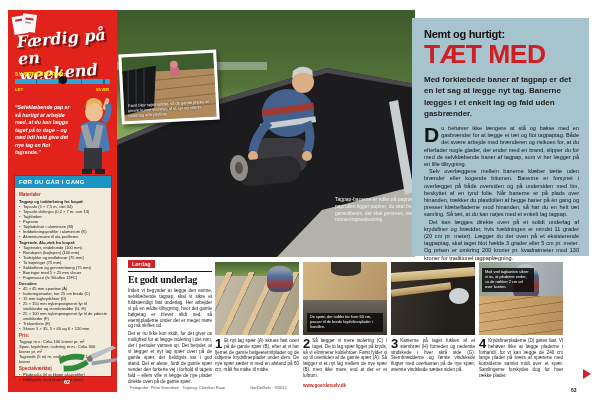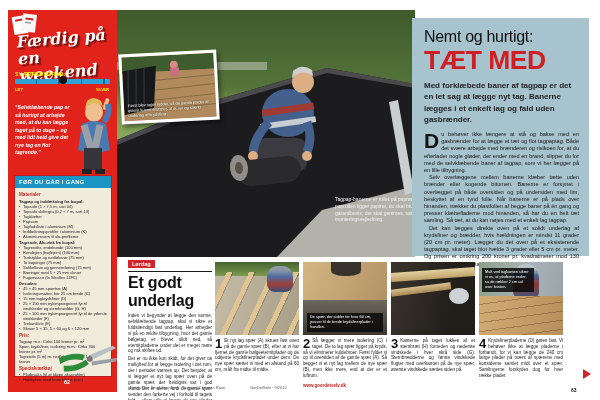--- a/index.html
+++ b/index.html
@@ -42,36 +42,36 @@
   .inset{left:3px;top:42px;width:92px;height:64px;background:#fff;padding:3px;
          transform:rotate(-3deg);box-shadow:2px 3px 5px rgba(0,0,0,.45);}
   .inset-inner{position:relative;width:100%;height:100%;overflow:hidden;background:#a9885c;}
   .inset-cap{position:absolute;left:4px;right:4px;bottom:3px;color:#fff;font-size:4px;
              line-height:1.25;text-shadow:0 0 2px rgba(0,0,0,.8);}
   .main-cap{left:218px;top:186px;width:106px;color:#f2f2f0;font-size:5px;line-height:1.35;}
 
   
   .blue-panel{left:412px;top:18px;width:177px;height:238px;background:#a6c3ce;
               padding:10px 10px 0 12px;box-sizing:border-box;}
-  .kicker{font-size:16px;font-weight:normal;color:#101010;letter-spacing:-.3px;}
+  .kicker{font-size:11px;font-weight:bold;color:#101010;letter-spacing:-.3px;}
   .big-title{font-size:26.5px;font-weight:800;color:#ce1f25;line-height:.95;
              letter-spacing:-.5px;margin-top:2px;}
   .standfirst{margin-top:7px;font-size:8px;font-weight:bold;color:#232323;line-height:1.4;}
   .bodytext{margin-top:6px;font-size:5.55px;line-height:1.3;color:#141414;text-align:justify;}
   .bodytext p{margin:0;}
   .bodytext p + p{text-indent:5px;}
   .dropcap{float:left;font-size:21px;line-height:.85;font-weight:bold;color:#141414;
            margin:1px 2px 0 0;}
 
   
   .day-col{left:128px;top:252px;width:84px;}
   .day-tab{display:inline-block;background:#d2232a;color:#fff;font-weight:bold;
            font-size:5.5px;padding:1px 4px;}
   .day-rule{height:1px;background:#1a1a1a;margin-top:1px;}
-  .day-title{font-family:Liberation Sans, sans-serif;font-weight:bold;font-size:16px;
+  .day-title{font-family:Liberation Serif, serif;font-weight:bold;font-size:10px;
              color:#101010;margin-top:2px;letter-spacing:-.2px;}
   .day-body{margin-top:3px;font-size:4.55px;line-height:1.3;color:#1b1b1b;text-align:justify;}
   .day-body p{margin:0 0 2px 0;}
   .step{top:262px;width:84px;}
   .step-photo{position:relative;width:84px;height:73px;overflow:hidden;background:#b9b0a0;}
   .step-cap{margin-top:3px;font-size:4.55px;line-height:1.28;color:#1b1b1b;text-align:justify;}
   .step-num{float:left;font-size:13px;font-weight:bold;line-height:.85;margin:0 2px 0 0;color:#111;}
   .overlay-box{position:absolute;background:rgba(10,10,10,.85);color:#fff;font-size:3.9px;
                line-height:1.25;padding:2px 3px;}
   .ph{position:absolute;}

